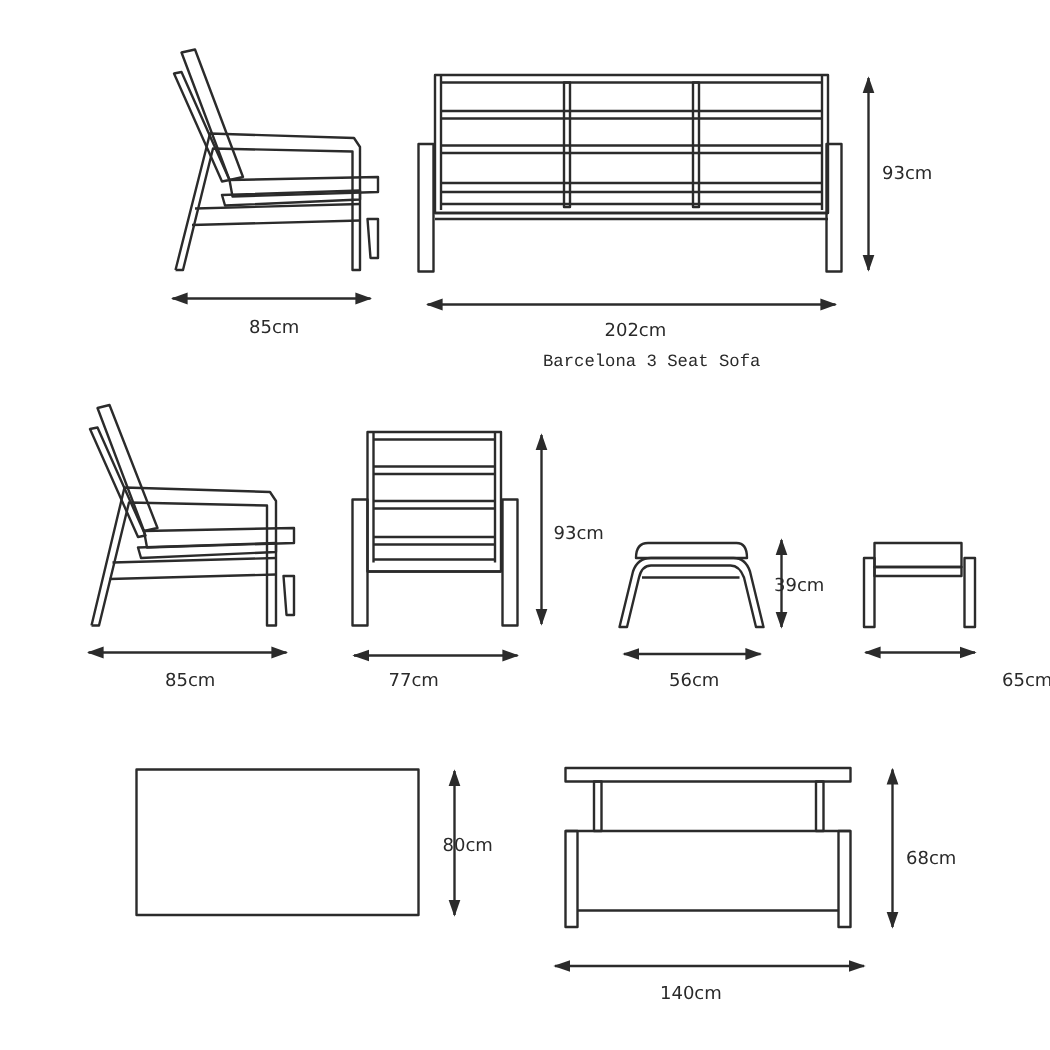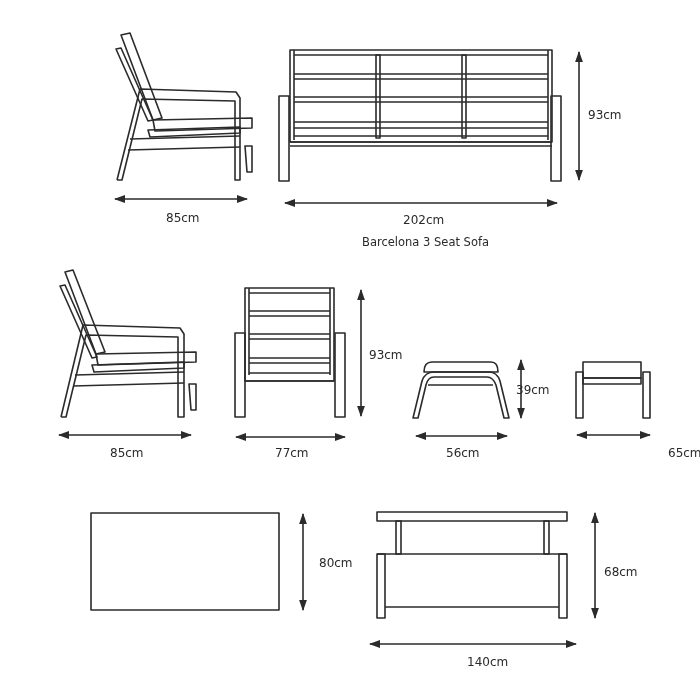--- a/index.html
+++ b/index.html
@@ -1,19 +1,19 @@
 <!DOCTYPE html>
 <html><head>
 <meta charset="utf-8">
 <style>
   html, body { margin:0; padding:0; background:#ffffff; }
   body { width:700px; height:700px; position:relative; overflow:hidden; font-family:"DejaVu Sans", sans-serif; }
   svg.draw { position:absolute; left:0; top:0; }
   .lbl { position:absolute; font-size:12px; color:#2a2a2a; white-space:nowrap; }
-  .ttl { position:absolute; font-size:11.5px; color:#2a2a2a; white-space:nowrap; }
+  .ttl { position:absolute; font-size:11.5px; color:#2a2a2a; white-space:nowrap;font-family:Liberation Mono, monospace; }
 </style>
 </head>
 <body>
 
 <svg class="draw" width="700" height="700" viewBox="0 0 700 700">
   <defs>
     <marker id="ah" viewBox="0 0 10 10" refX="9" refY="5" markerWidth="7" markerHeight="7" orient="auto-start-reverse">
       <path d="M0,1.5 L10,5 L0,8.5 Z" fill="#2b2b2b"></path>
     </marker>
   </defs>
@@ -116,22 +116,22 @@
     <line x1="595" y1="513" x2="595" y2="618" marker-start="url(#ah)" marker-end="url(#ah)"></line>
   </g>
 </svg>
 
 <div class="lbl" style="left:166px; top:211px;">85cm</div>
 <div class="lbl" style="left:403px; top:213px;text-align:center;">202cm</div>
 <div class="lbl" style="left:588px; top:108px;">93cm</div>
 <div class="ttl" style="left:362px; top:235px;">Barcelona 3 Seat Sofa</div>
 
 <div class="lbl" style="left:110px; top:446px;">85cm</div>
-<div class="lbl" style="left:275px; top:446px;">77cm</div>
+<div class="lbl" style="left:259px; top:446px;">77cm</div>
 <div class="lbl" style="left:369px; top:348px;">93cm</div>
 
 <div class="lbl" style="left:446px; top:446px;text-align:right;">56cm</div>
 <div class="lbl" style="left:516px; top:383px;">39cm</div>
 <div class="lbl" style="left:624px; top:446px;margin-left:44px;">65cm</div>
 
-<div class="lbl" style="left:319px; top:556px;text-align:center;">80cm</div>
-<div class="lbl" style="left:467px; top:655px;">140cm</div>
+<div class="lbl" style="left:295px; top:556px;text-align:center;">80cm</div>
+<div class="lbl" style="left:440px; top:655px;">140cm</div>
 <div class="lbl" style="left:604px; top:565px;">68cm</div>
 
 </body></html>

